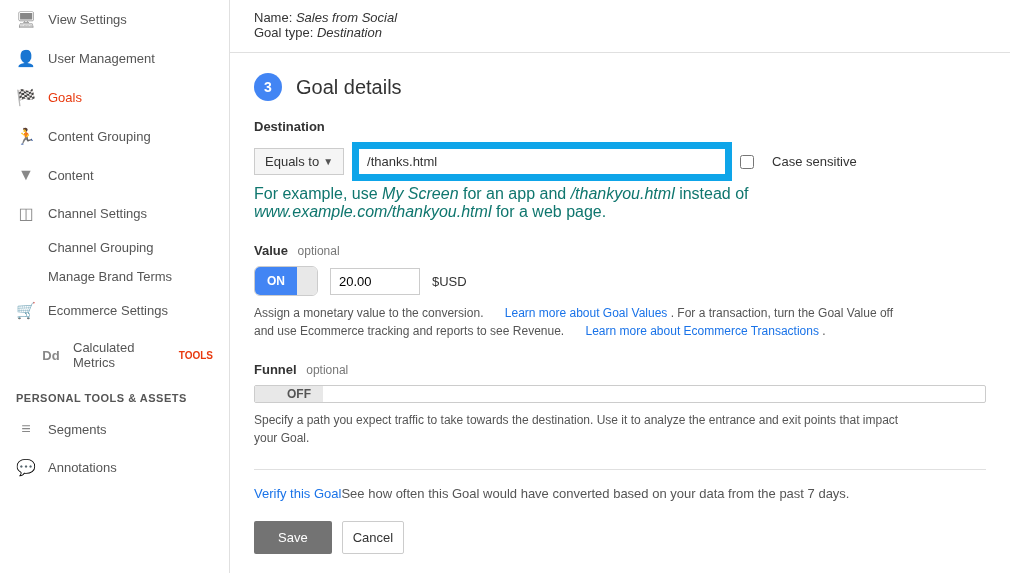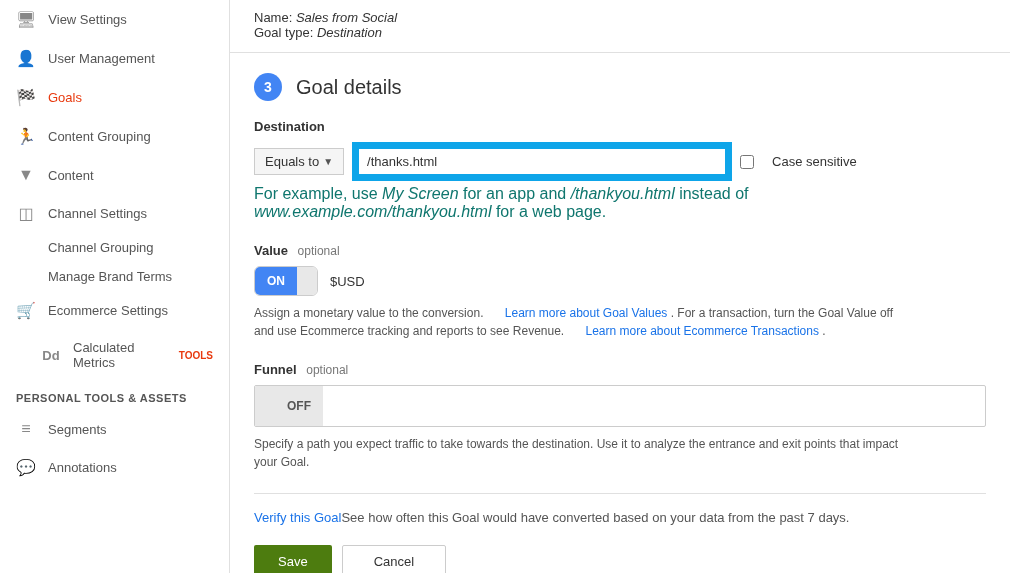--- a/index.html
+++ b/index.html
@@ -191,21 +191,21 @@
     }
 
     
     .toggle-off {
       display: flex;
       align-items: center;
       border: 1px solid #ccc;
       border-radius: 2px;
       overflow: hidden;
       cursor: pointer;
-      height: 42px;
+      height: 18px;
     }
     .toggle-off .on-part-small {
       background: #e8e8e8;
       width: 20px;
       height: 100%;
     }
     .toggle-off .off-part {
       background: #e8e8e8;
       color: #555;
       padding: 0 12px;
@@ -265,33 +265,33 @@
       color: #555;
     }
 
     
     .action-row {
       display: flex;
       gap: 10px;
       margin-bottom: 16px;
     }
     .btn-save {
-      background: #4d7c0f;
+      background: #737373;
       color: #fff;
       border: none;
       padding: 8px 24px;
       font-size: 13px;
       cursor: pointer;
       border-radius: 2px;
     }
     .btn-cancel-inline {
       background: #fff;
       color: #333;
       border: 1px solid #ccc;
-      padding: 8px 31px;
+      padding: 8px 10px;
       font-size: 13px;
       cursor: pointer;
       border-radius: 2px;
     }
 
     
     .bottom-cancel {
       border-top: 1px solid #e0e0e0;
       padding: 16px 24px;
     }
@@ -418,20 +418,21 @@
         <span>Value</span>
         <span class="optional">optional</span>
       </div>
       <div class="value-row">
         <div class="toggle-on">
           <div class="on-part">
             <span>ON</span>
           </div>
           <div class="off-part-small"></div>
         </div>
+        <input class="value-input" type="text" value="20.00" style="">
         <span class="currency-label">$USD</span>
       </div>
       <div class="desc-text">
         <span>Assign a monetary value to the conversion. </span>
         <a href="#">Learn more about Goal Values</a>
         <span>. For a transaction, turn the Goal Value off and use Ecommerce tracking and reports to see Revenue. </span>
         <a href="#">Learn more about Ecommerce Transactions</a>
         <span>.</span>
       </div>
     </div>

